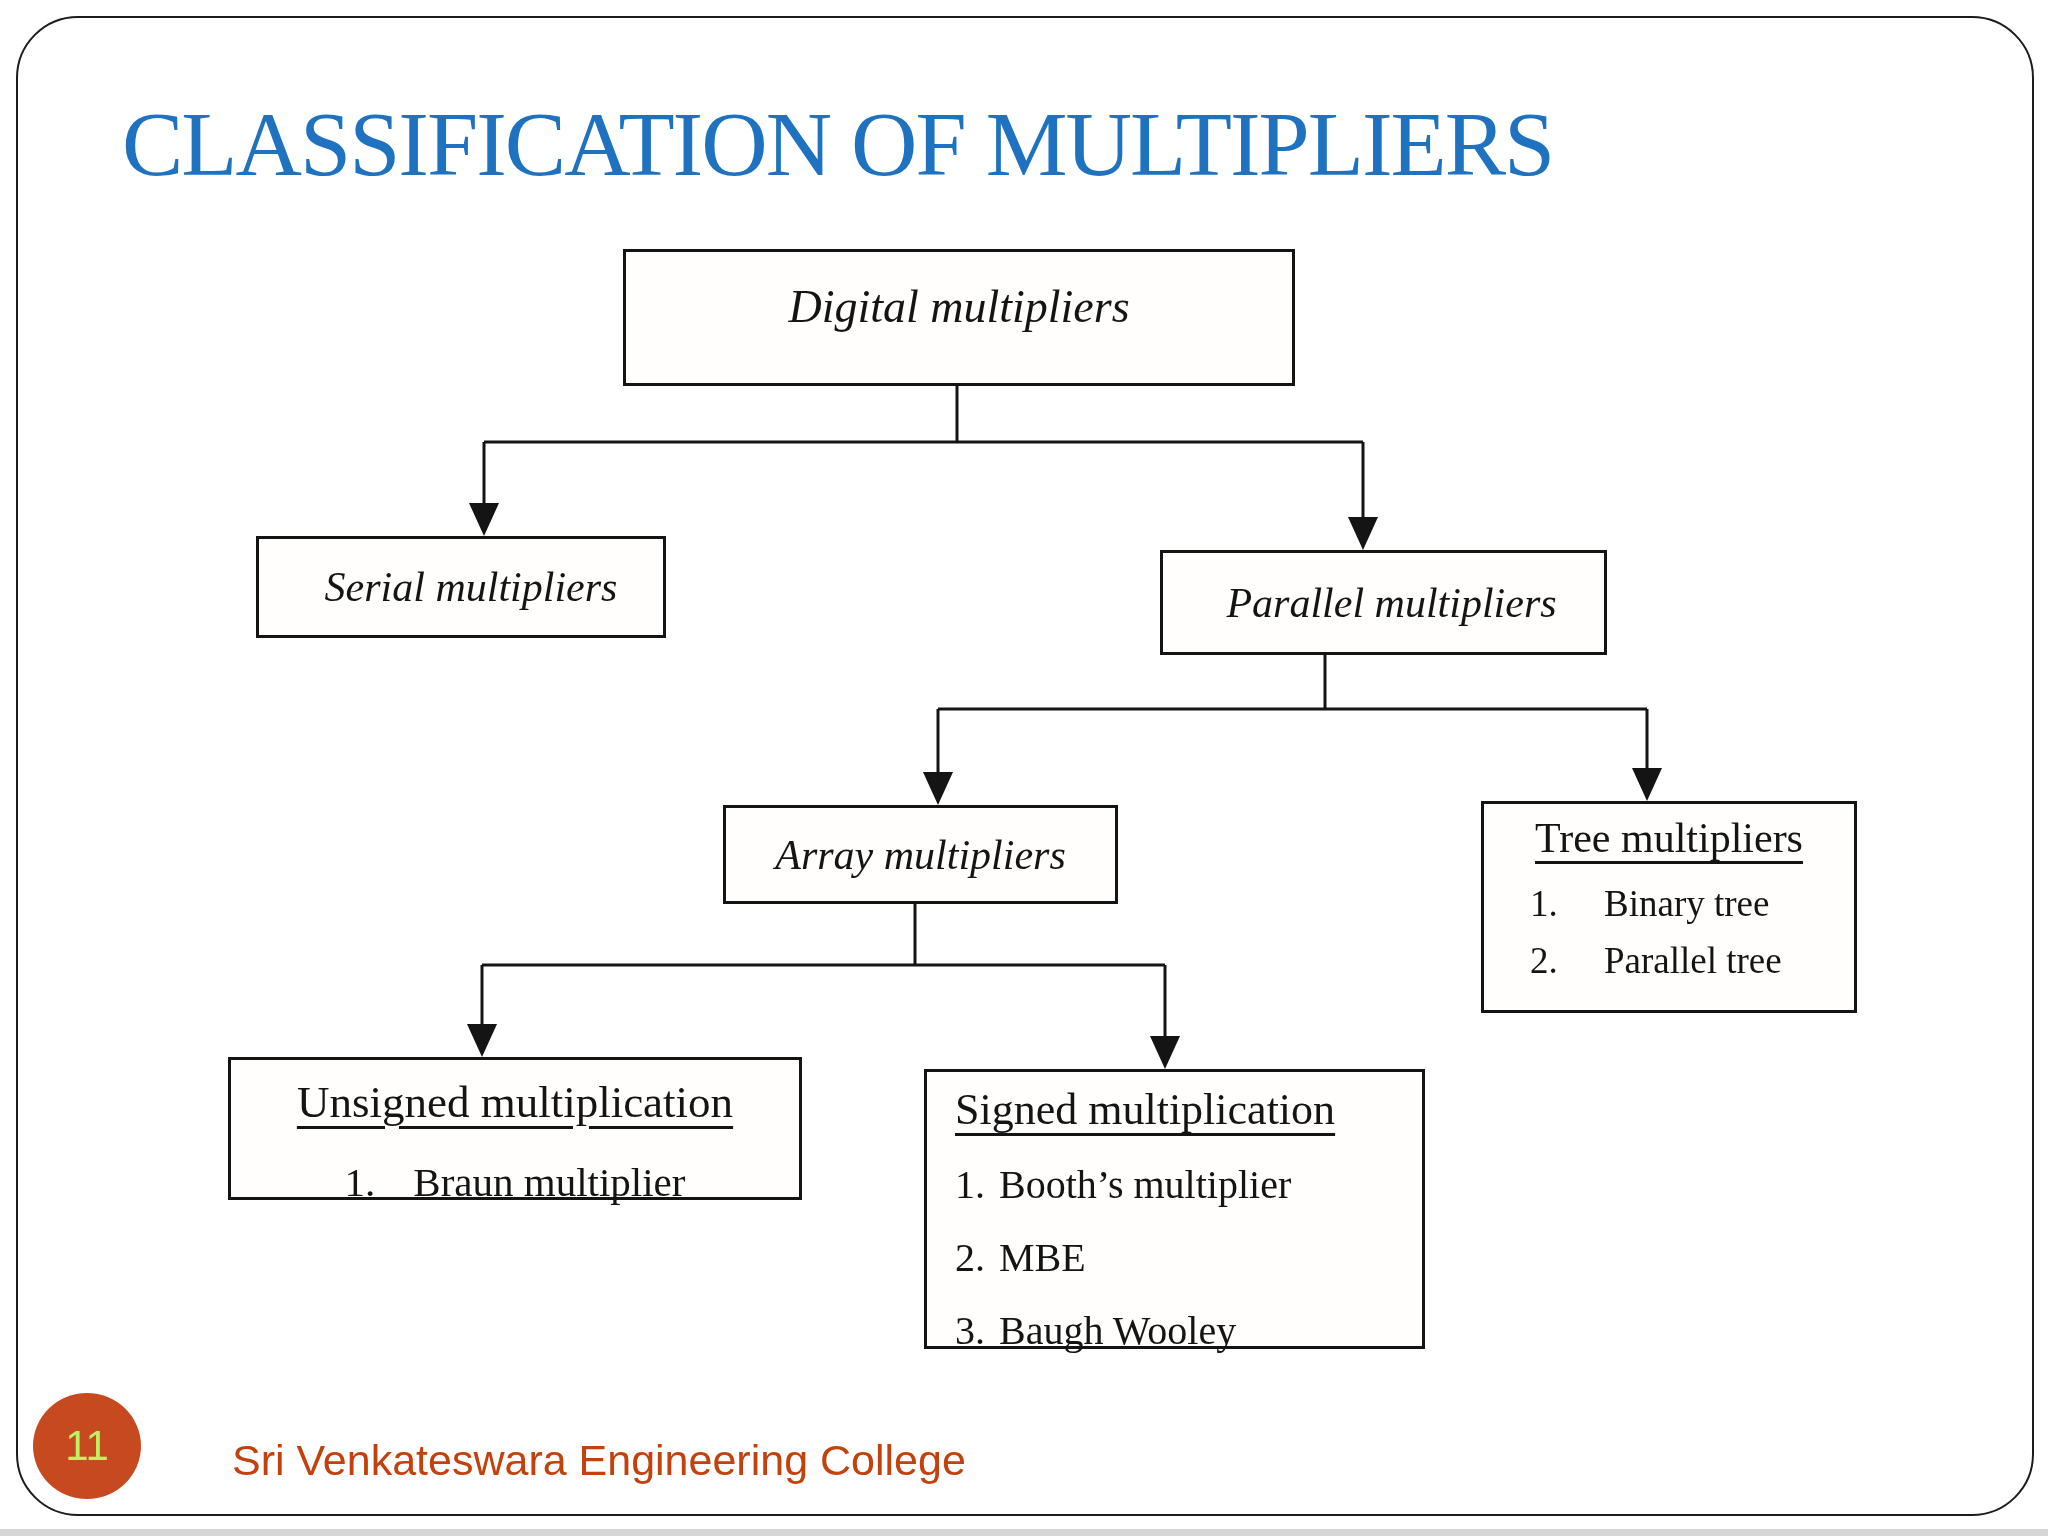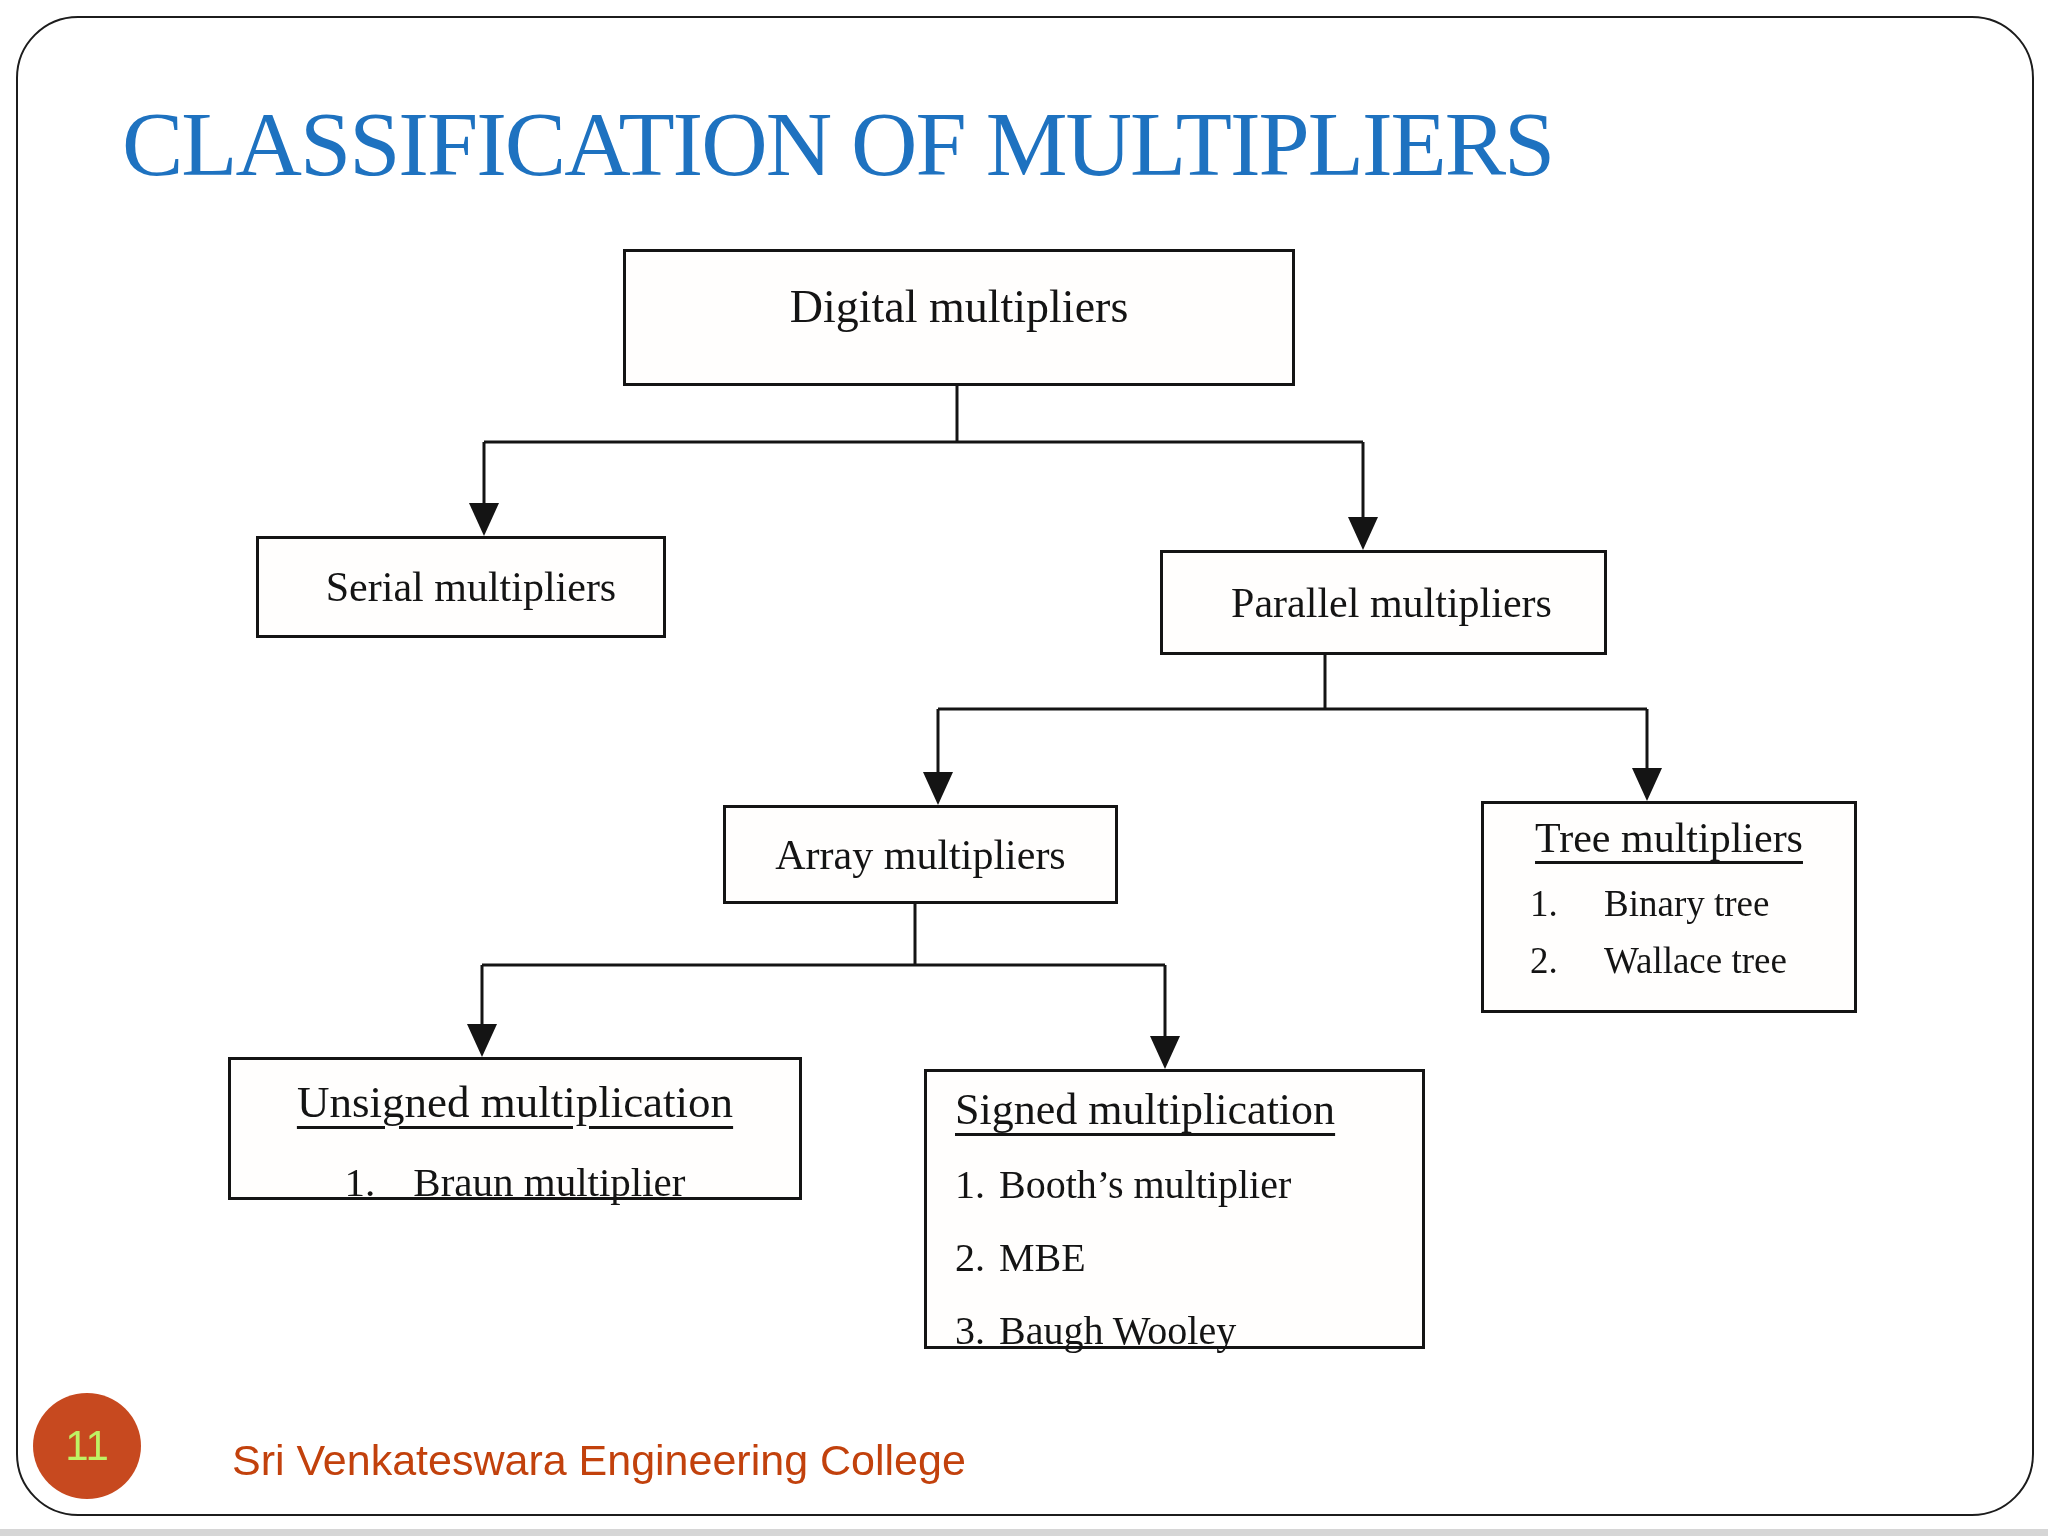--- a/index.html
+++ b/index.html
@@ -22,21 +22,21 @@
     font-family:"Liberation Serif", serif;font-weight:normal;
     font-size:92px;line-height:1.15;letter-spacing:-2px;
     color:var(--title-color);white-space:nowrap;
   }
   svg.connectors{position:absolute;left:0;top:0;}
   .node{
     position:absolute;background:#fffefd;border:3px solid var(--ink);
     color:var(--ink);box-sizing:border-box;
   }
   .node.center{display:flex;align-items:center;justify-content:center;}
-  .node .label{white-space:nowrap;}
+  .node .label{white-space:nowrap;font-style:italic;}
   #node-digital{left:623px;top:249px;width:672px;height:137px;padding-bottom:22px;}
   #node-digital .label{font-size:46px;}
   #node-serial{left:256px;top:536px;width:410px;height:102px;padding-left:20px;}
   #node-serial .label{font-size:42px;}
   #node-parallel{left:1160px;top:550px;width:447px;height:105px;}
   #node-parallel .label{font-size:42px;margin-left:16px;}
   #node-array{left:723px;top:805px;width:395px;height:99px;}
   #node-array .label{font-size:42px;}
   #node-tree{left:1481px;top:801px;width:376px;height:212px;padding-top:10px;}
   #node-unsigned{left:228px;top:1057px;width:574px;height:143px;padding-top:16px;}
@@ -119,21 +119,21 @@
 
   <div class="node" id="node-tree">
     <div class="node-heading">Tree multipliers</div>
     <div class="num-list">
       <div class="num-item">
         <span class="num">1.</span>
         <span class="txt">Binary tree</span>
       </div>
       <div class="num-item">
         <span class="num">2.</span>
-        <span class="txt">Wallace tree</span>
+        <span class="txt">Parallel tree</span>
       </div>
     </div>
   </div>
 
   <div class="node" id="node-unsigned">
     <div class="node-heading">Unsigned multiplication</div>
     <div class="num-list">
       <div class="num-item">
         <span class="num">1.</span>
         <span class="txt">Braun multiplier</span>

